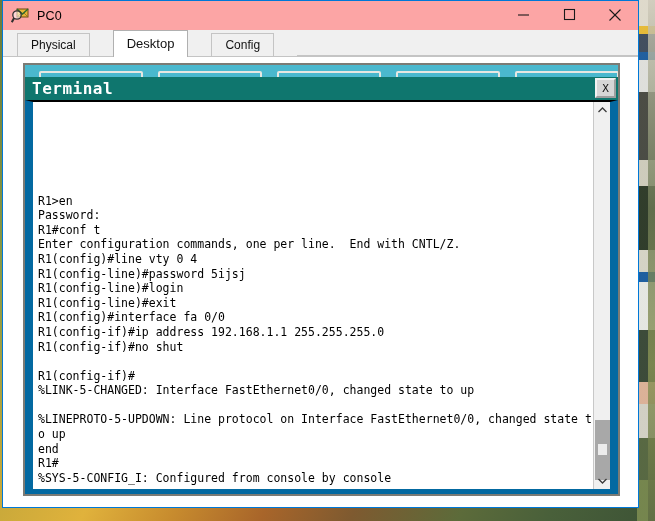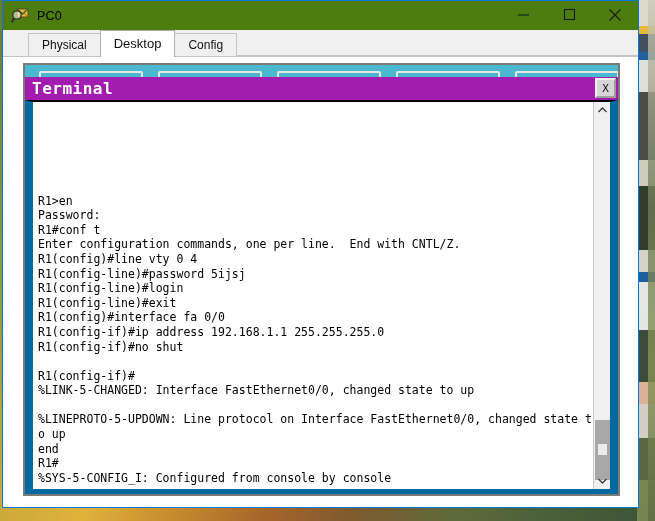--- a/index.html
+++ b/index.html
@@ -65,21 +65,21 @@
     background: #ffffff;
     border: 1px solid #0078d7;
     box-sizing: border-box;
     display: flex;
     flex-direction: column;
   }
 
   
   #titlebar {
     height: 29px;
-    background: #4d7c0f;
+    background: #fca5a5;
     display: flex;
     align-items: center;
     flex: 0 0 auto;
     position: relative;
   }
   #app-icon {
     width: 18px; height: 18px;
     margin-left: 8px;
     position: relative;
     flex: 0 0 auto;
@@ -105,24 +105,25 @@
   }
   .wc-glyph { font-size: 13px; color: #1a1a1a; line-height: 1; }
 
   
   #tabstrip {
     height: 27px;
     background: #f0f0f0;
     border-bottom: 1px solid #c4c4c4;
     display: flex;
     align-items: flex-end;
-    padding-left: 25px;
+    padding-left: 14px;
     box-sizing: border-box;
     flex: 0 0 auto;
     position: relative;
+    gap: 24px;
   }
   .tab {
     height: 23px;
     line-height: 23px;
     padding: 0 13px;
     font-size: 12px;
     color: #111;
     background: #f0f0f0;
     border: 1px solid #c4c4c4;
     border-bottom: none;
@@ -202,21 +203,21 @@
   #terminal-window {
     position: absolute;
     left: 0px; top: 12px;
     width: 593px;
     height: 420px;
     box-sizing: border-box;
     z-index: 5;
   }
   #terminal-titlebar {
     height: 23px;
-    background: #a21caf;
+    background: #0f766e;
     display: flex;
     align-items: center;
     position: relative;
   }
   #terminal-title {
     color: #ffffff;
     font-family: "DejaVu Sans Mono", "Liberation Mono", monospace;
     font-size: 16px;
     font-weight: bold;
     margin-left: 7px;

